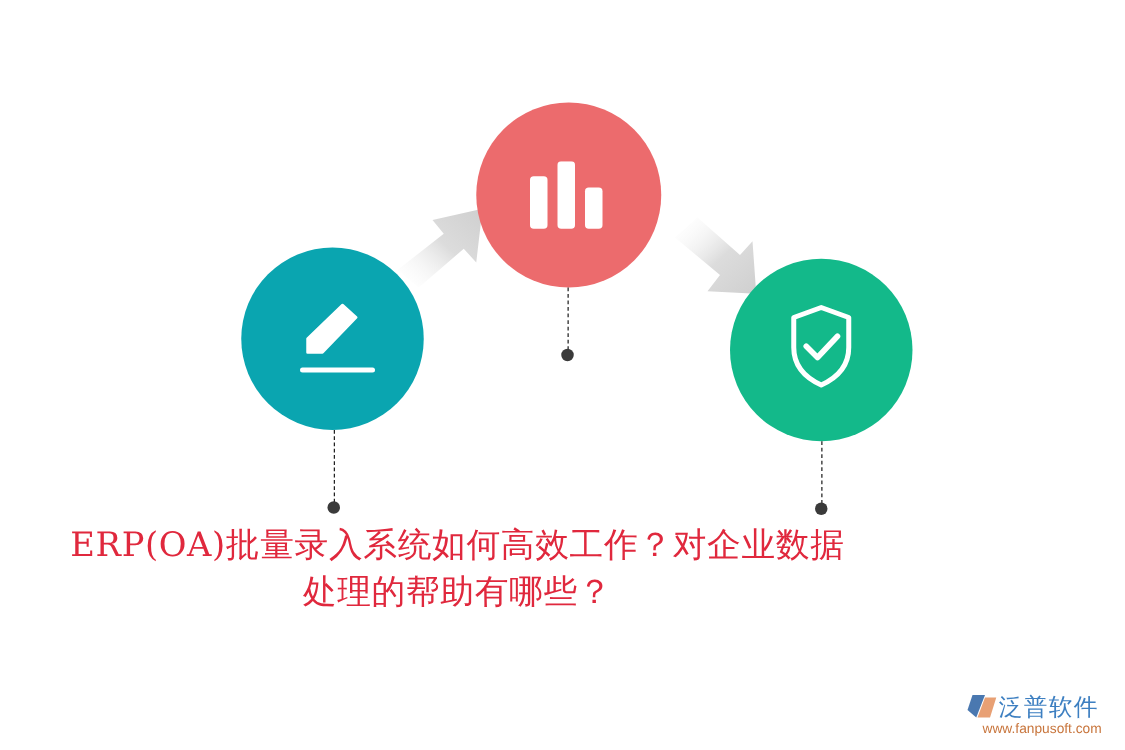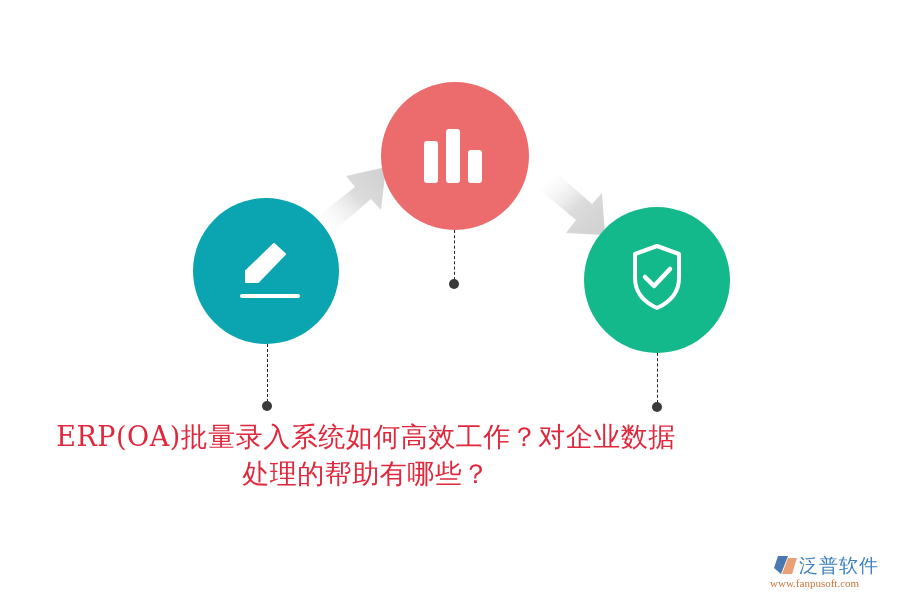--- a/index.html
+++ b/index.html
@@ -5,21 +5,21 @@
   html, body { margin:0; padding:0; }
   body { width:900px; height:600px; background:#ffffff; position:relative; overflow:hidden; font-family:"DejaVu Serif","Liberation Serif",serif; }
   .circle { position:absolute; border-radius:50%; }
   .icon { position:absolute; }
   .arrow { position:absolute; }
   .leader { position:absolute; width:0; border-left:1.5px dashed #222; }
   .dot { position:absolute; width:10px; height:10px; border-radius:50%; background:#3a3a3a; }
   .title { position:absolute; left:0; width:732px; text-align:center; color:#e0283d; font-size:27px; line-height:38px; letter-spacing:0.5px; }
   .logo { position:absolute; left:770px; top:553px; width:125px; height:40px; }
   .logo-name { position:absolute; left:29px; top:0; font-family:Liberation Mono, monospace; font-size:19px; color:#3d7fc1; letter-spacing:1px; }
-  .logo-url { position:absolute; left:0; top:24px; font-family:Liberation Serif, serif; font-size:11px; color:#c8753c; }
+  .logo-url { position:absolute; left:16px; top:24px; font-family:Liberation Sans, sans-serif; font-size:11px; color:#c8753c; }
 </style>
 </head>
 <body>
 
 <svg class="arrow" style="left:310px;top:160px;" width="90" height="75" viewBox="0 0 90 75">
   <defs>
     <linearGradient id="ga1" x1="0" y1="1" x2="1" y2="0">
       <stop offset="0" stop-color="#ffffff" stop-opacity="0"></stop>
       <stop offset="0.55" stop-color="#dcdcdc"></stop>
       <stop offset="1" stop-color="#cfcfcf"></stop>

